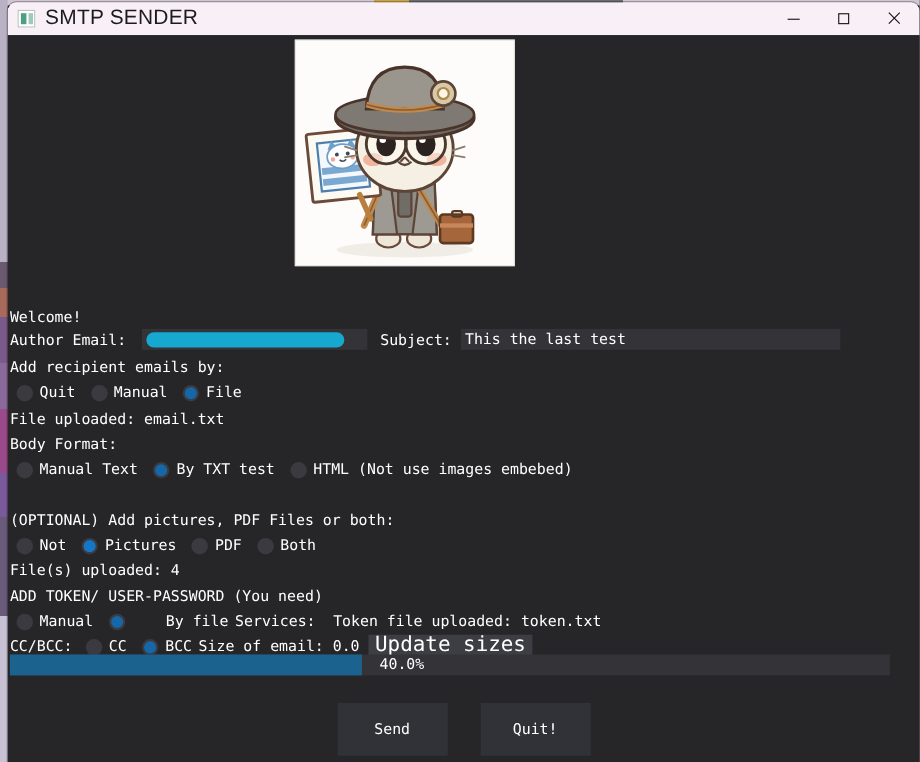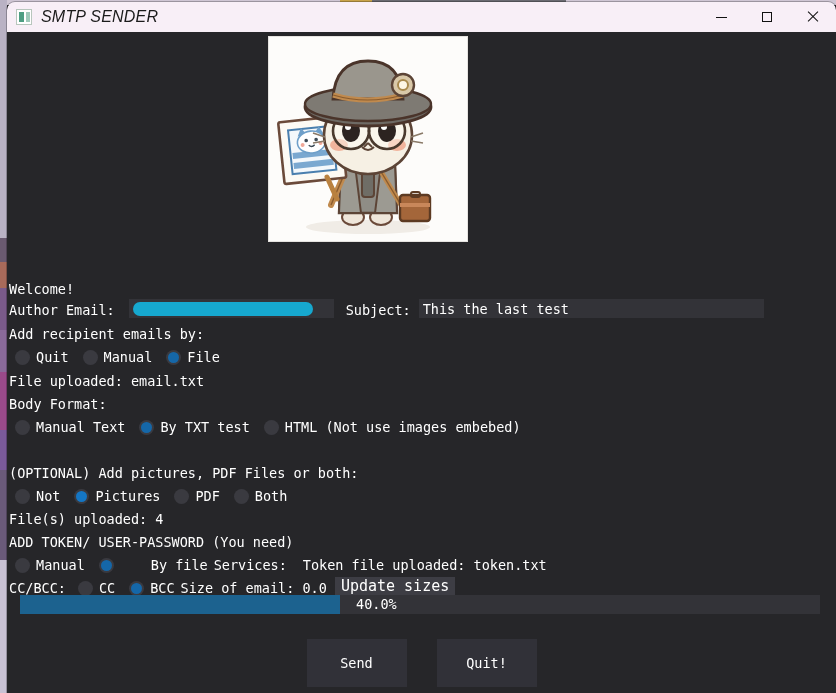--- a/index.html
+++ b/index.html
@@ -86,24 +86,23 @@
   }
   .title-icon::after {
     content: "";
     position: absolute;
     left: 9px; top: 2px;
     width: 4px; height: 10px;
     background: #9fc9ba;
   }
   .title-text {
     font-family: "Liberation Sans", sans-serif;
-    font-size: 16px;
+    font-size: 19px;
     color: #1b1b1b;
     letter-spacing: 0.2px;
-    font-style: italic;
   }
   .win-controls {
     position: absolute;
     right: 0; top: 0;
     height: 30px;
     display: flex;
   }
   .win-btn {
     width: 46px; height: 30px;
     display: flex;
@@ -213,35 +212,34 @@
     align-items: center;
     gap: 6px;
     margin-right: 14px;
   }
 
   
   .btn-small {
     background: #3d3d44;
     color: #ffffff;
     font-family: "DejaVu Sans Mono", monospace;
-    font-size: 15px;
+    font-size: 19px;
     padding: 1px 6px;
     border: none;
     line-height: 17px;
   }
 
   
   #progress-wrap {
     position: absolute;
     left: 2px;
     top: 563px;
     width: 800px;
     height: 19px;
     background: #333338;
-    margin-left: 11px;
   }
   #progress-fill {
     height: 100%;
     background: #1c628f;
     width: 40%;
   }
   #progress-text {
     position: absolute;
     left: 330px;
     top: 0;

